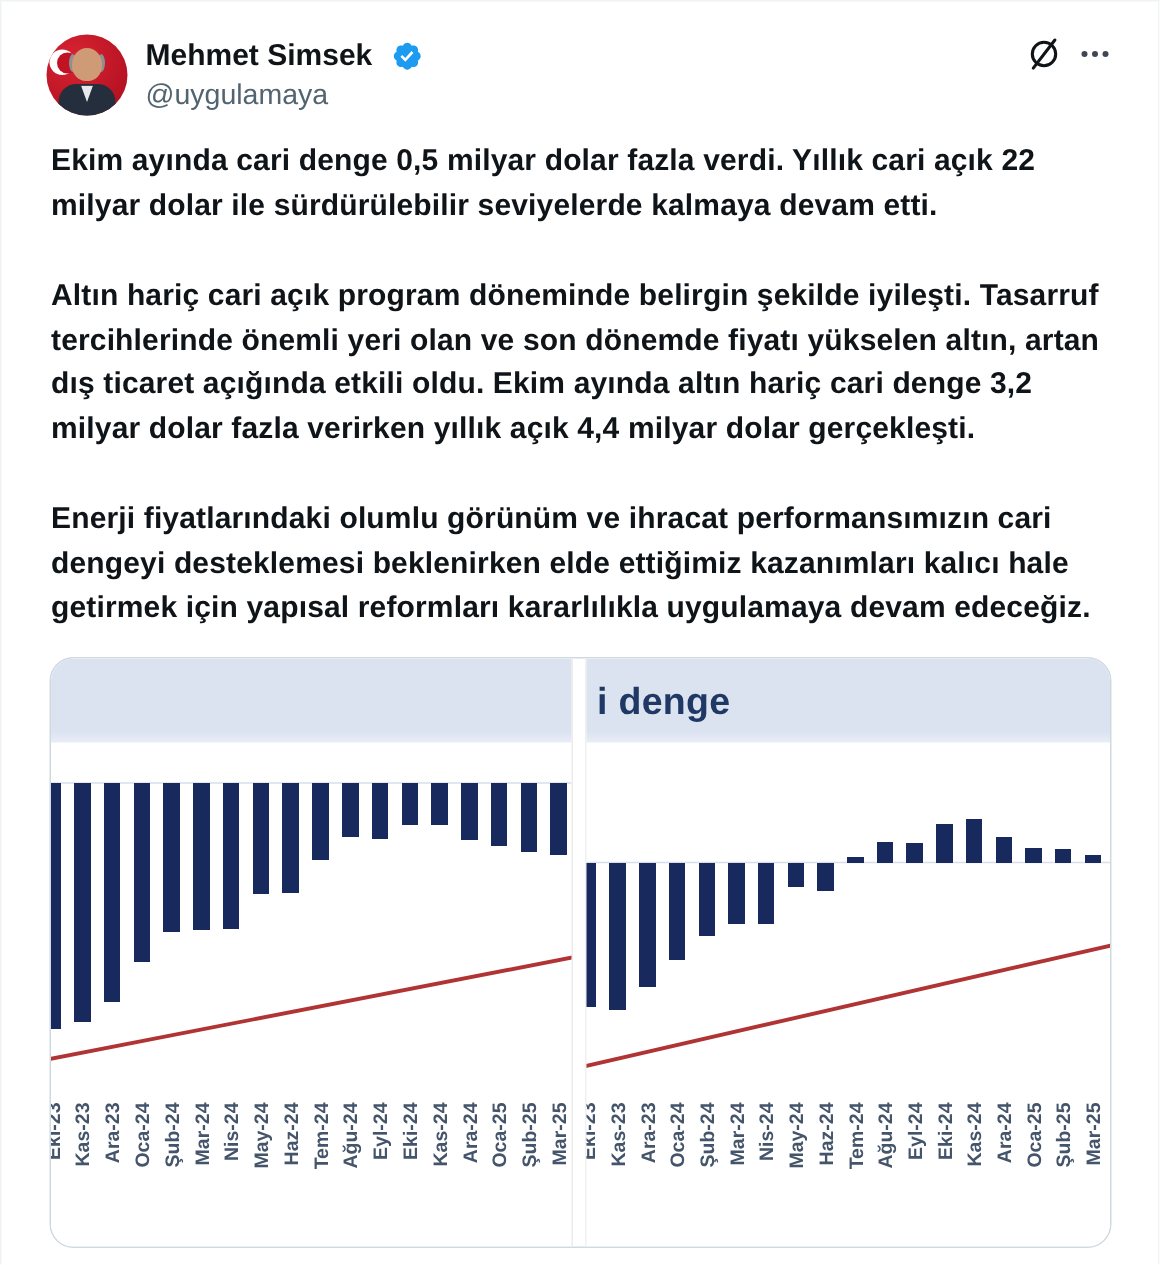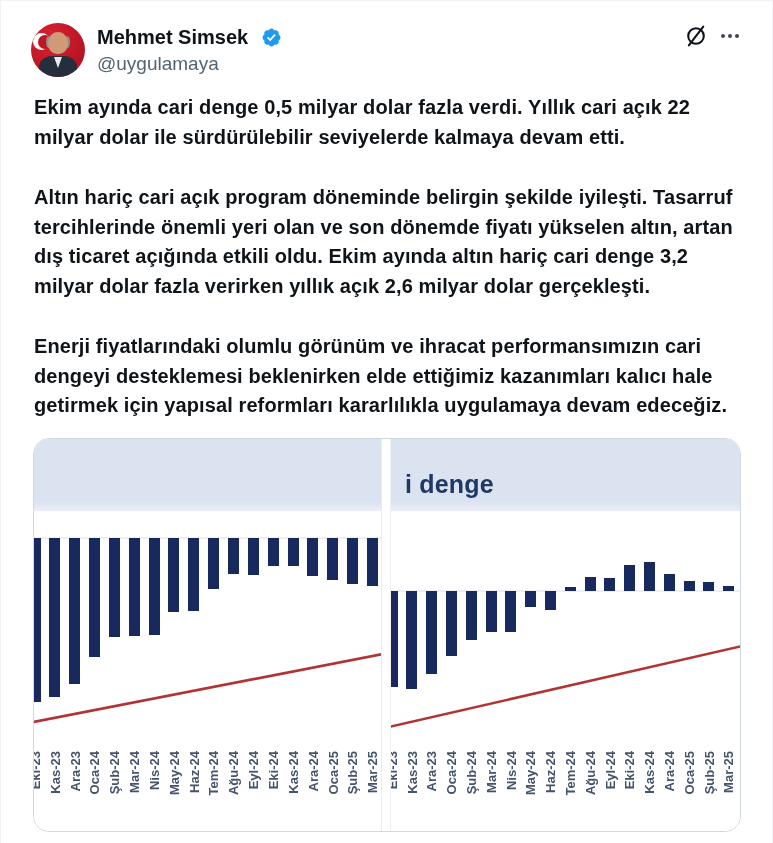--- a/index.html
+++ b/index.html
@@ -30,22 +30,22 @@
   
   .tweet-body{position:absolute;left:33px;top:92px;width:707px;}
   .tweet-body p{margin:0 0 31px 0;font-size:20px;line-height:29.5px;color:#0f1419;font-weight:700;letter-spacing:.1px;}
   
   .attachment{position:absolute;left:32px;top:437px;width:708px;height:394px;
     border:1px solid #cfd9de;border-radius:16px;overflow:hidden;background:#fff;
     display:flex;gap:8px;box-sizing:border-box;cursor:pointer;}
   .panel{position:relative;background:#fff;}
   .panel.left{width:348px;border-right:1px solid #ececec;box-sizing:border-box;}
   .panel.right{width:350px;border-left:1px solid #f0f0f0;box-sizing:border-box;}
-  .band{height:72px;background:linear-gradient(#dbe2f0 0%, #dbe2f0 86%, #e9edf7 100%);
-    display:flex;align-items:flex-end;box-sizing:border-box;padding:0 0 12px 14px;}
+  .band{height:56px;background:linear-gradient(#dbe2f0 0%, #dbe2f0 86%, #e9edf7 100%);
+    display:flex;align-items:flex-end;box-sizing:border-box;padding:0 0 12px 7px;}
   .band .chart-title{font-size:25px;font-weight:700;color:#1f3864;letter-spacing:.2px;font-family:"Liberation Sans",sans-serif;}
   .panel svg{display:block;}
 </style>
 </head>
 <body>
 
 <div class="page">
 
   <div>
     <div class="avatar">
@@ -74,21 +74,21 @@
     </div>
     <div class="more-btn">
       <span class="dot"></span>
       <span class="dot"></span>
       <span class="dot"></span>
     </div>
   </div>
 
   <div class="tweet-body">
     <p>Ekim ayında cari denge 0,5 milyar dolar fazla verdi. Yıllık cari açık 22 milyar dolar ile sürdürülebilir seviyelerde kalmaya devam etti.</p>
-    <p>Altın hariç cari açık program döneminde belirgin şekilde iyileşti. Tasarruf tercihlerinde önemli yeri olan ve son dönemde fiyatı yükselen altın, artan dış ticaret açığında etkili oldu. Ekim ayında altın hariç cari denge 3,2 milyar dolar fazla verirken yıllık açık 2,6 milyar dolar gerçekleşti.</p>
+    <p>Altın hariç cari açık program döneminde belirgin şekilde iyileşti. Tasarruf tercihlerinde önemli yeri olan ve son dönemde fiyatı yükselen altın, artan dış ticaret açığında etkili oldu. Ekim ayında altın hariç cari denge 3,2 milyar dolar fazla verirken yıllık açık 4,4 milyar dolar gerçekleşti.</p>
     <p>Enerji fiyatlarındaki olumlu görünüm ve ihracat performansımızın cari dengeyi desteklemesi beklenirken elde ettiğimiz kazanımları kalıcı hale getirmek için yapısal reformları kararlılıkla uygulamaya devam edeceğiz.</p>
   </div>
 
   <div class="attachment">
     <div class="panel left">
       <div class="band">
         <span class="chart-title"></span>
       </div>
       <svg width="347" height="334" viewBox="0 0 347 334">
           <line x1="0" y1="27" x2="347" y2="27" stroke="#d9dee9" stroke-width="1"></line>

